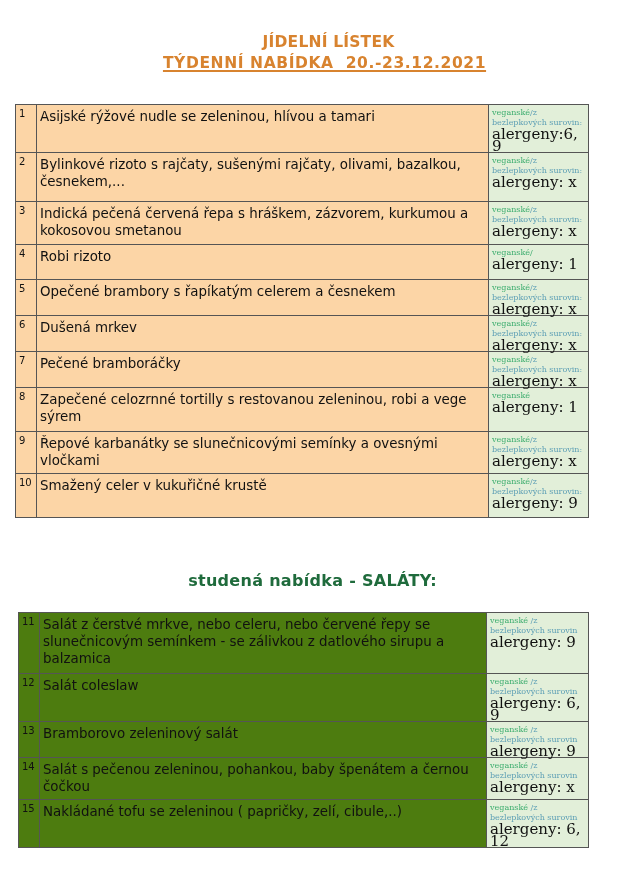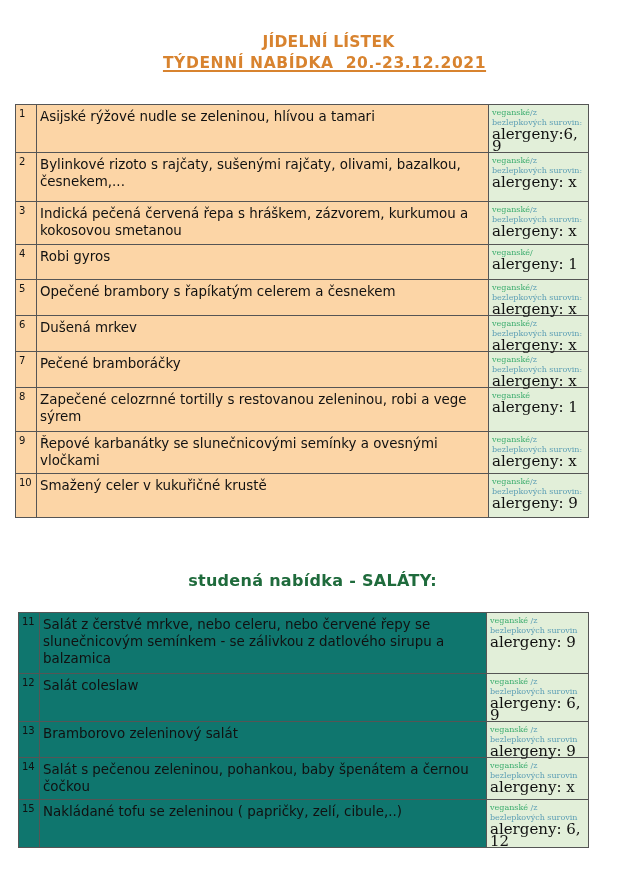--- a/index.html
+++ b/index.html
@@ -29,21 +29,21 @@
     border: 1.5px solid #4a4a4a;
   }
   table.menu td { border: 1px solid #555; vertical-align: top; }
   table.t1 { left: 15px; top: 104px; width: 573px; }
   table.t2 { left: 18px; top: 612px; width: 570px; }
 
   td.num { font-size: 10px; padding: 3px 2px 0 3px; font-family: "DejaVu Sans", sans-serif; }
   td.name { font-size: 13.4px; line-height: 17px; padding: 3px 4px 0 3px; }
   td.alg { font-family: "DejaVu Serif", serif; font-size: 8px; line-height: 10px; padding: 3px 2px 0 3px; background: #e2efd9; }
   .t1 td.num, .t1 td.name { background: #fcd5a6; }
-  .t2 td.num, .t2 td.name { background: #0f766e; }
+  .t2 td.num, .t2 td.name { background: #4d7c0f; }
   .alg .veg { color: #3cad6e; }
   .alg .glu { color: #5d9fb5; }
   .alg .al { color: #111; font-size: 15px; line-height: 12px; display: block; }
 </style>
 </head>
 <body>
 
 <div class="title1">JÍDELNÍ LÍSTEK</div>
 <div class="title2"><span>TÝDENNÍ NABÍDKA  20.-23.12.2021</span></div>
 
@@ -64,21 +64,21 @@
         <td class="name">Bylinkové rizoto s rajčaty, sušenými rajčaty, olivami, bazalkou, česnekem,...</td>
         <td class="alg"><span class="veg">veganské</span><span class="glu">/z bezlepkových surovin:</span><span class="al">alergeny: x</span></td>
       </tr>
       <tr style="height: 43px;">
         <td class="num">3</td>
         <td class="name">Indická pečená červená řepa s hráškem, zázvorem, kurkumou a kokosovou smetanou</td>
         <td class="alg"><span class="veg">veganské</span><span class="glu">/z bezlepkových surovin:</span><span class="al">alergeny: x</span></td>
       </tr>
       <tr style="height: 35px;">
         <td class="num">4</td>
-        <td class="name">Robi gyros</td>
+        <td class="name">Robi rizoto</td>
         <td class="alg"><span class="veg">veganské/</span><span class="glu"></span><span class="al">alergeny: 1</span></td>
       </tr>
       <tr style="height: 36px;">
         <td class="num">5</td>
         <td class="name">Opečené brambory s řapíkatým celerem a česnekem</td>
         <td class="alg"><span class="veg">veganské</span><span class="glu">/z bezlepkových surovin:</span><span class="al">alergeny: x</span></td>
       </tr>
       <tr style="height: 36px;">
         <td class="num">6</td>
         <td class="name">Dušená mrkev</td>

